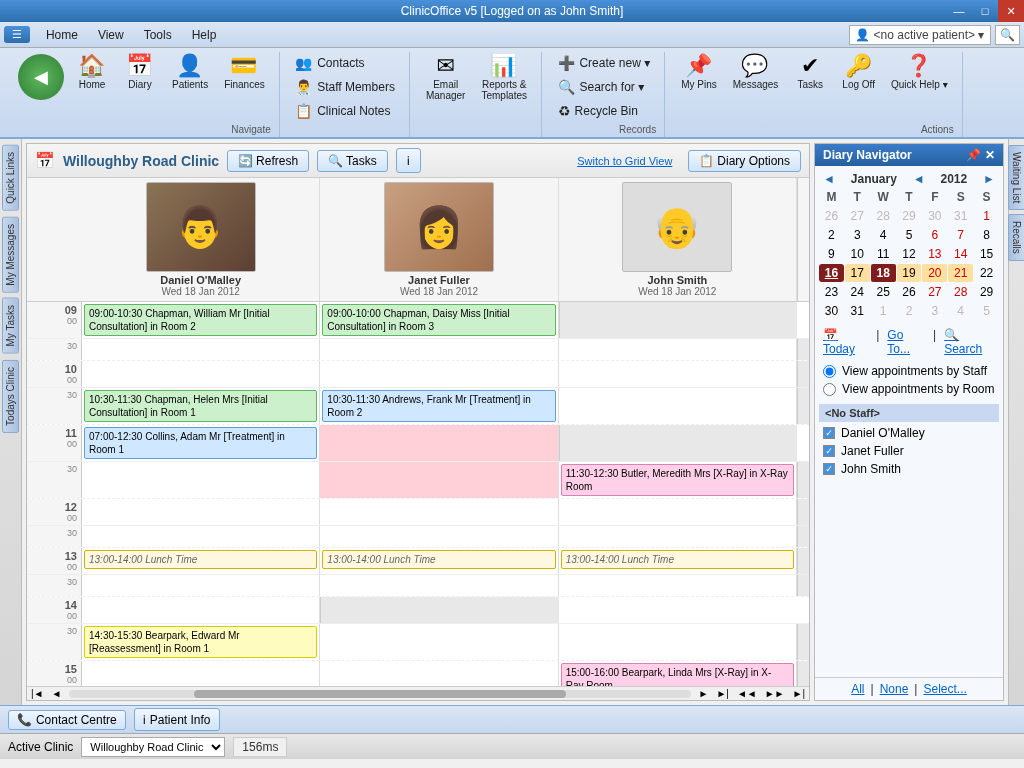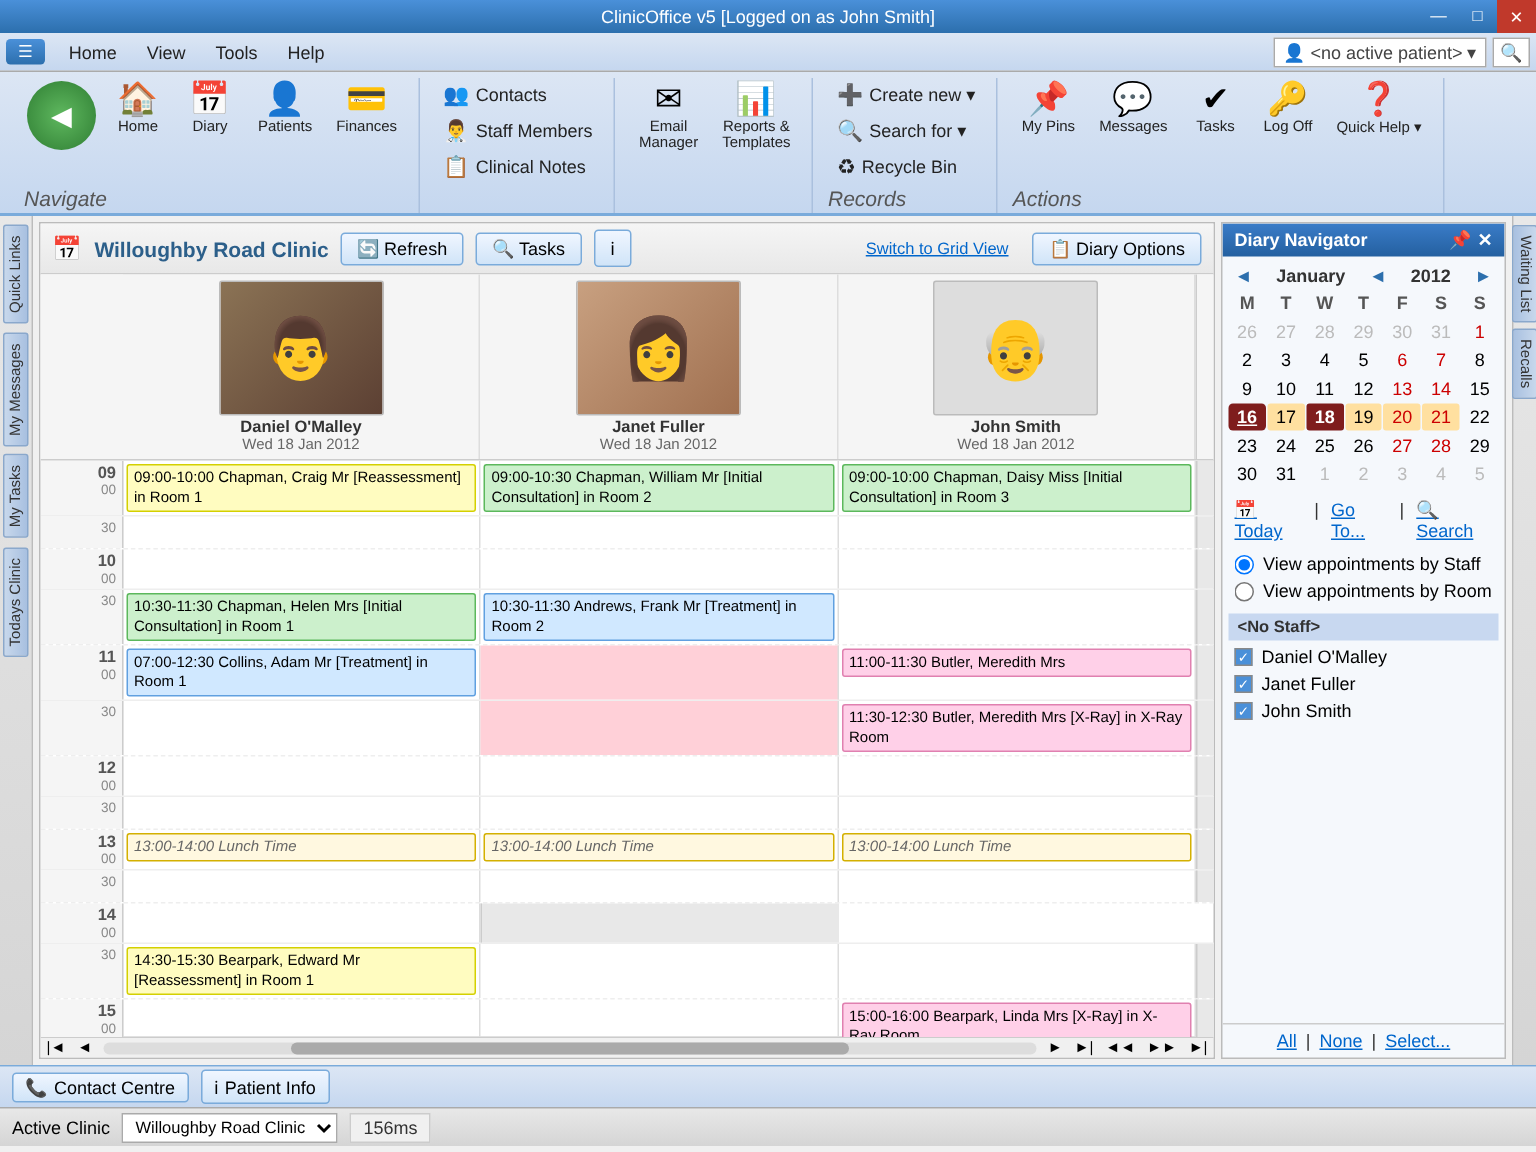--- a/index.html
+++ b/index.html
@@ -100,25 +100,24 @@
       padding: 0 8px 2px;
       min-width: fit-content;
     }
     .ribbon-group-items {
       display: flex;
       align-items: flex-start;
       gap: 4px;
       flex: 1;
     }
     .ribbon-group-label {
-      text-align: left;
-      font-size: 14px;
+      text-align: right;
+      font-size: 10px;
       color: #555;
       padding-top: 2px;
-      font-style: italic;
     }
     .ribbon-btn {
       display: flex;
       flex-direction: column;
       align-items: center;
       justify-content: center;
       padding: 3px 6px;
       cursor: pointer;
       border-radius: 3px;
       min-width: 44px;
@@ -712,23 +711,20 @@
         <div class="staff-date">Wed 18 Jan 2012</div>
       </div>
       <div style="background:#f5f5f5; border-left:1px solid #ccc; width:12px;"></div>
     </div>
 
     <div class="appt-grid">
 
       <div class="time-row">
         <div class="time-label">09<div style="font-size:9px;font-weight:normal;color:#888">00</div></div>
         <div class="appt-cell">
-          <div class="appt-block appt-yellow">09:00-10:00 Chapman, Craig Mr [Reassessment] in Room 1</div>
-        </div>
-        <div class="appt-cell">
           <div class="appt-block appt-green">09:00-10:30 Chapman, William Mr [Initial Consultation] in Room 2</div>
         </div>
         <div class="appt-cell">
           <div class="appt-block appt-green">09:00-10:00 Chapman, Daisy Miss [Initial Consultation] in Room 3</div>
         </div>
         <div class="scroll-indicator"></div>
       </div>
       <div class="time-row half">
         <div class="time-label-half">30</div>
         <div class="appt-cell"></div>
@@ -755,23 +751,20 @@
         <div class="appt-cell"></div>
         <div class="scroll-indicator"></div>
       </div>
 
       <div class="time-row">
         <div class="time-label">11<div style="font-size:9px;font-weight:normal;color:#888">00</div></div>
         <div class="appt-cell">
           <div class="appt-block appt-blue">07:00-12:30 Collins, Adam Mr [Treatment] in Room 1</div>
         </div>
         <div class="appt-cell" style="background:#ffd0d8;"></div>
-        <div class="appt-cell">
-          <div class="appt-block appt-pink">11:00-11:30 Butler, Meredith Mrs</div>
-        </div>
         <div class="scroll-indicator"></div>
       </div>
       <div class="time-row half">
         <div class="time-label-half">30</div>
         <div class="appt-cell"></div>
         <div class="appt-cell" style="background:#ffd0d8;"></div>
         <div class="appt-cell">
           <div class="appt-block appt-pink">11:30-12:30 Butler, Meredith Mrs [X-Ray] in X-Ray Room</div>
         </div>
         <div class="scroll-indicator"></div>

